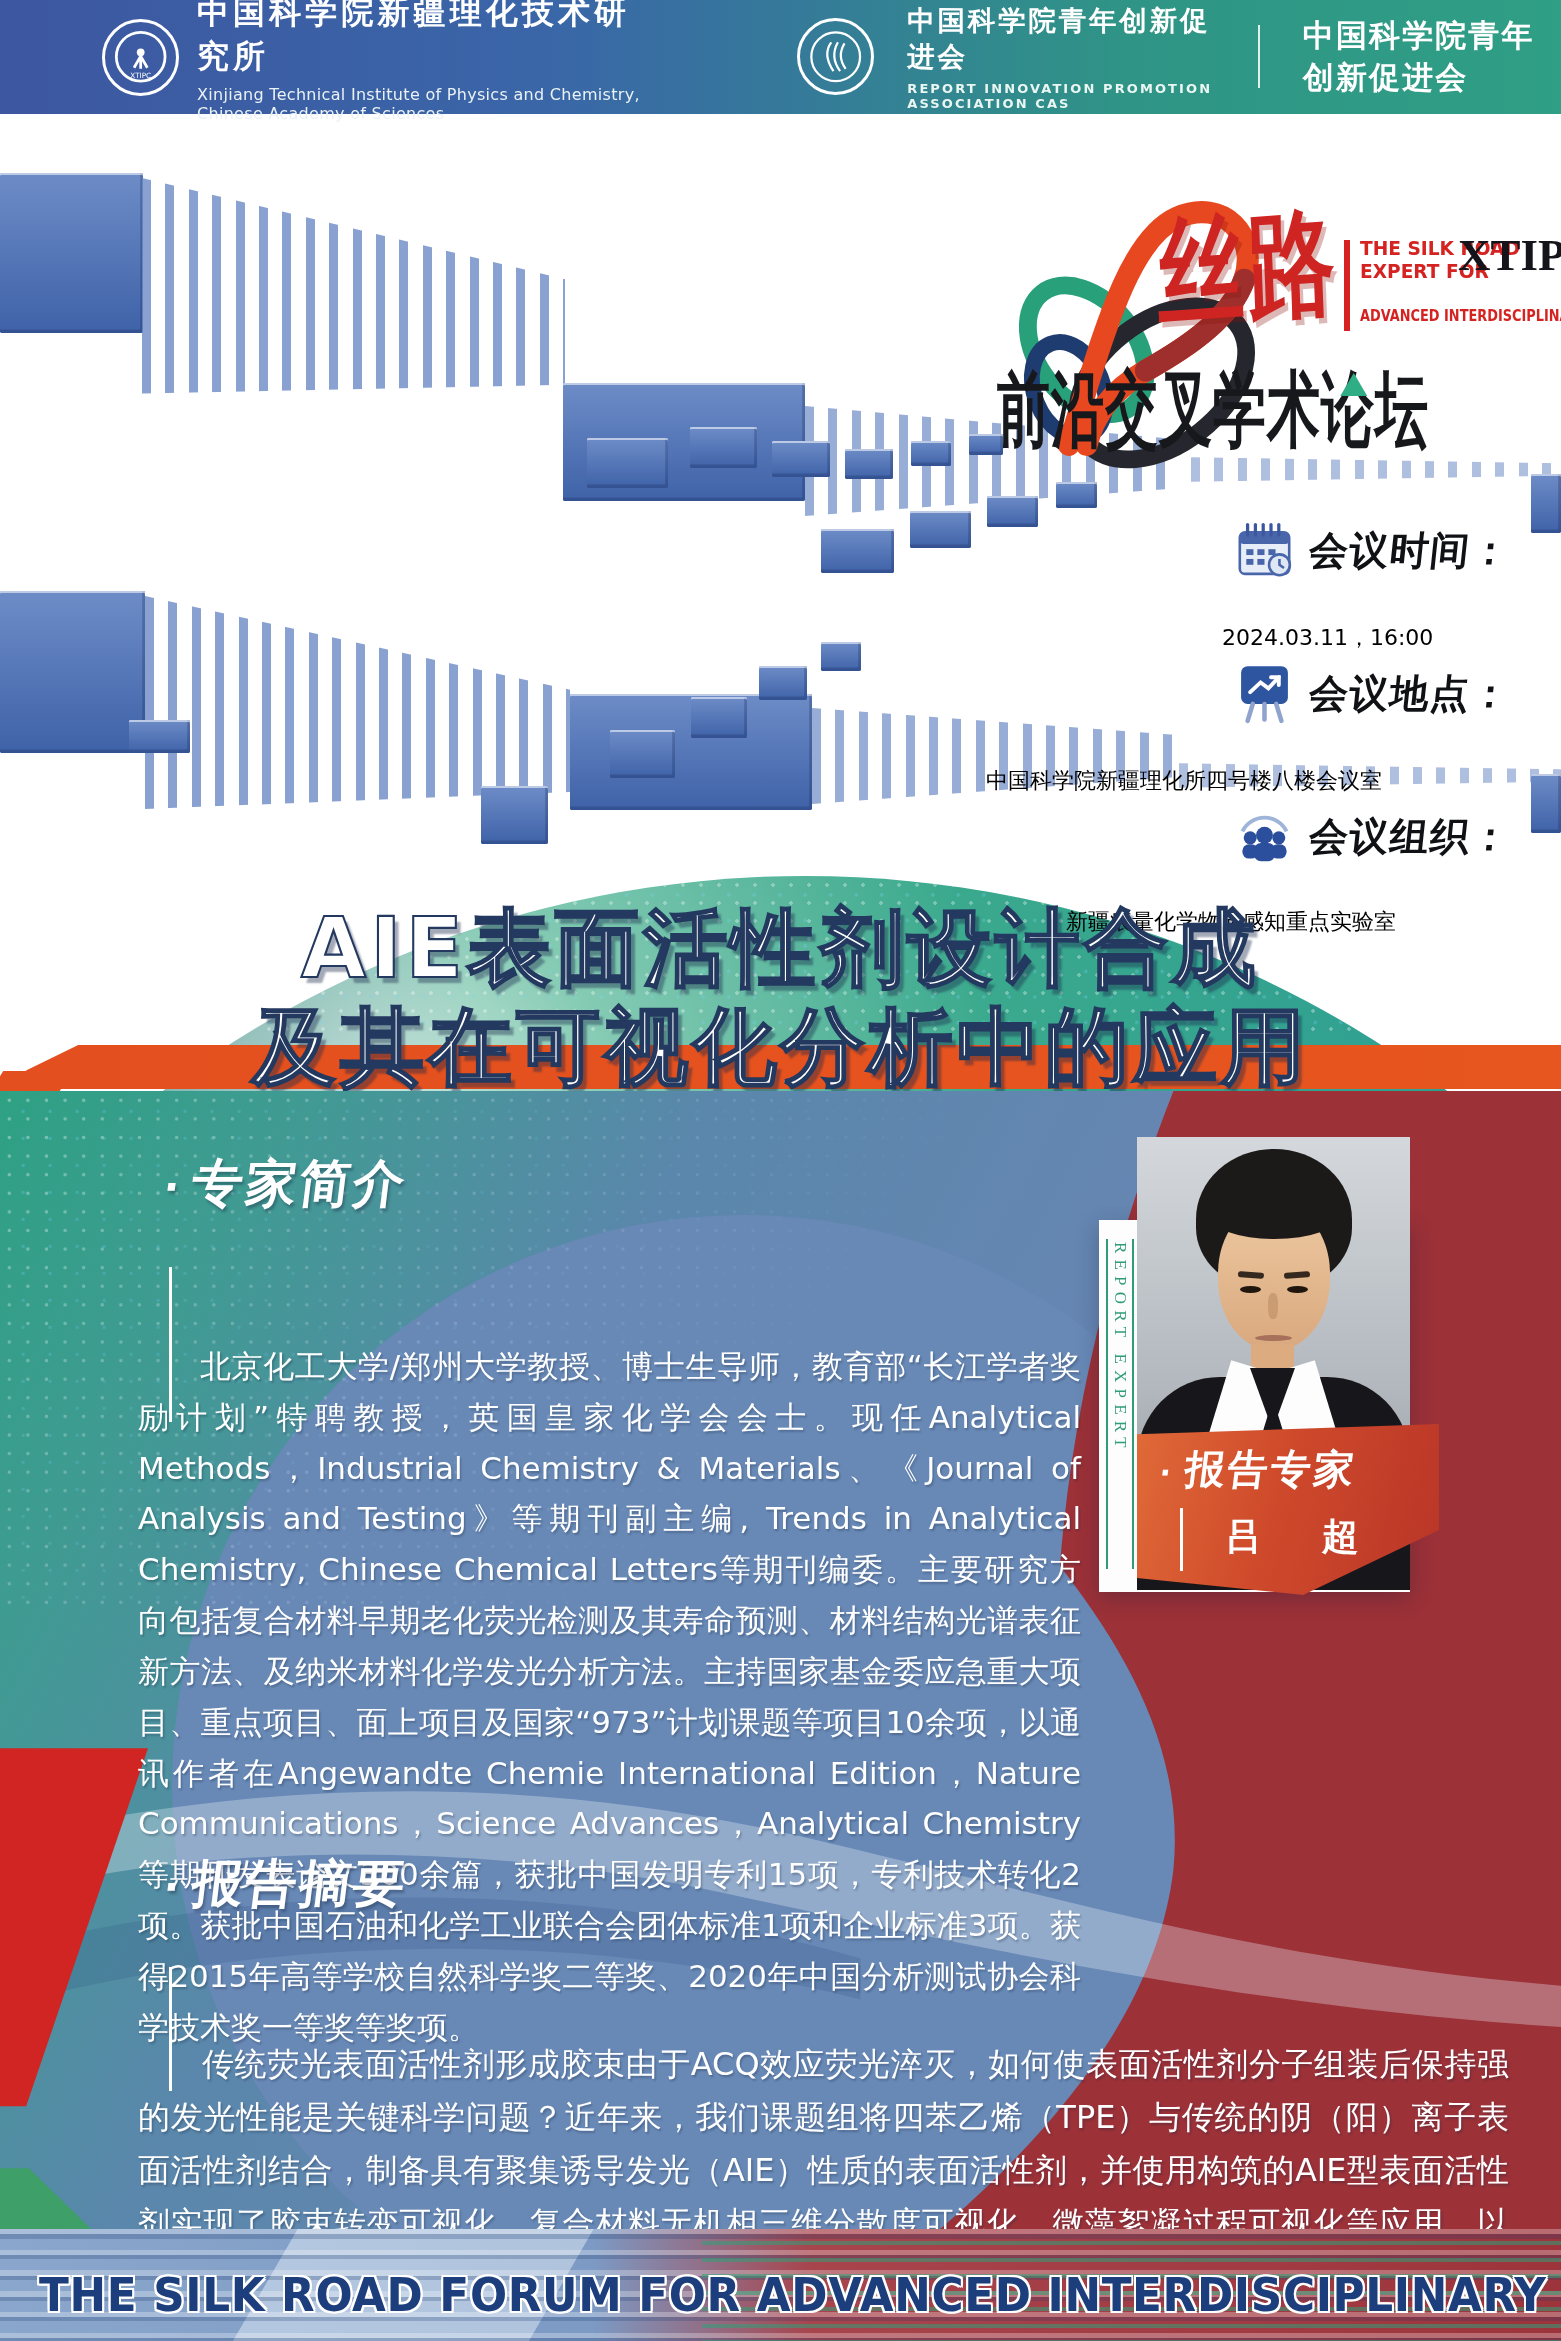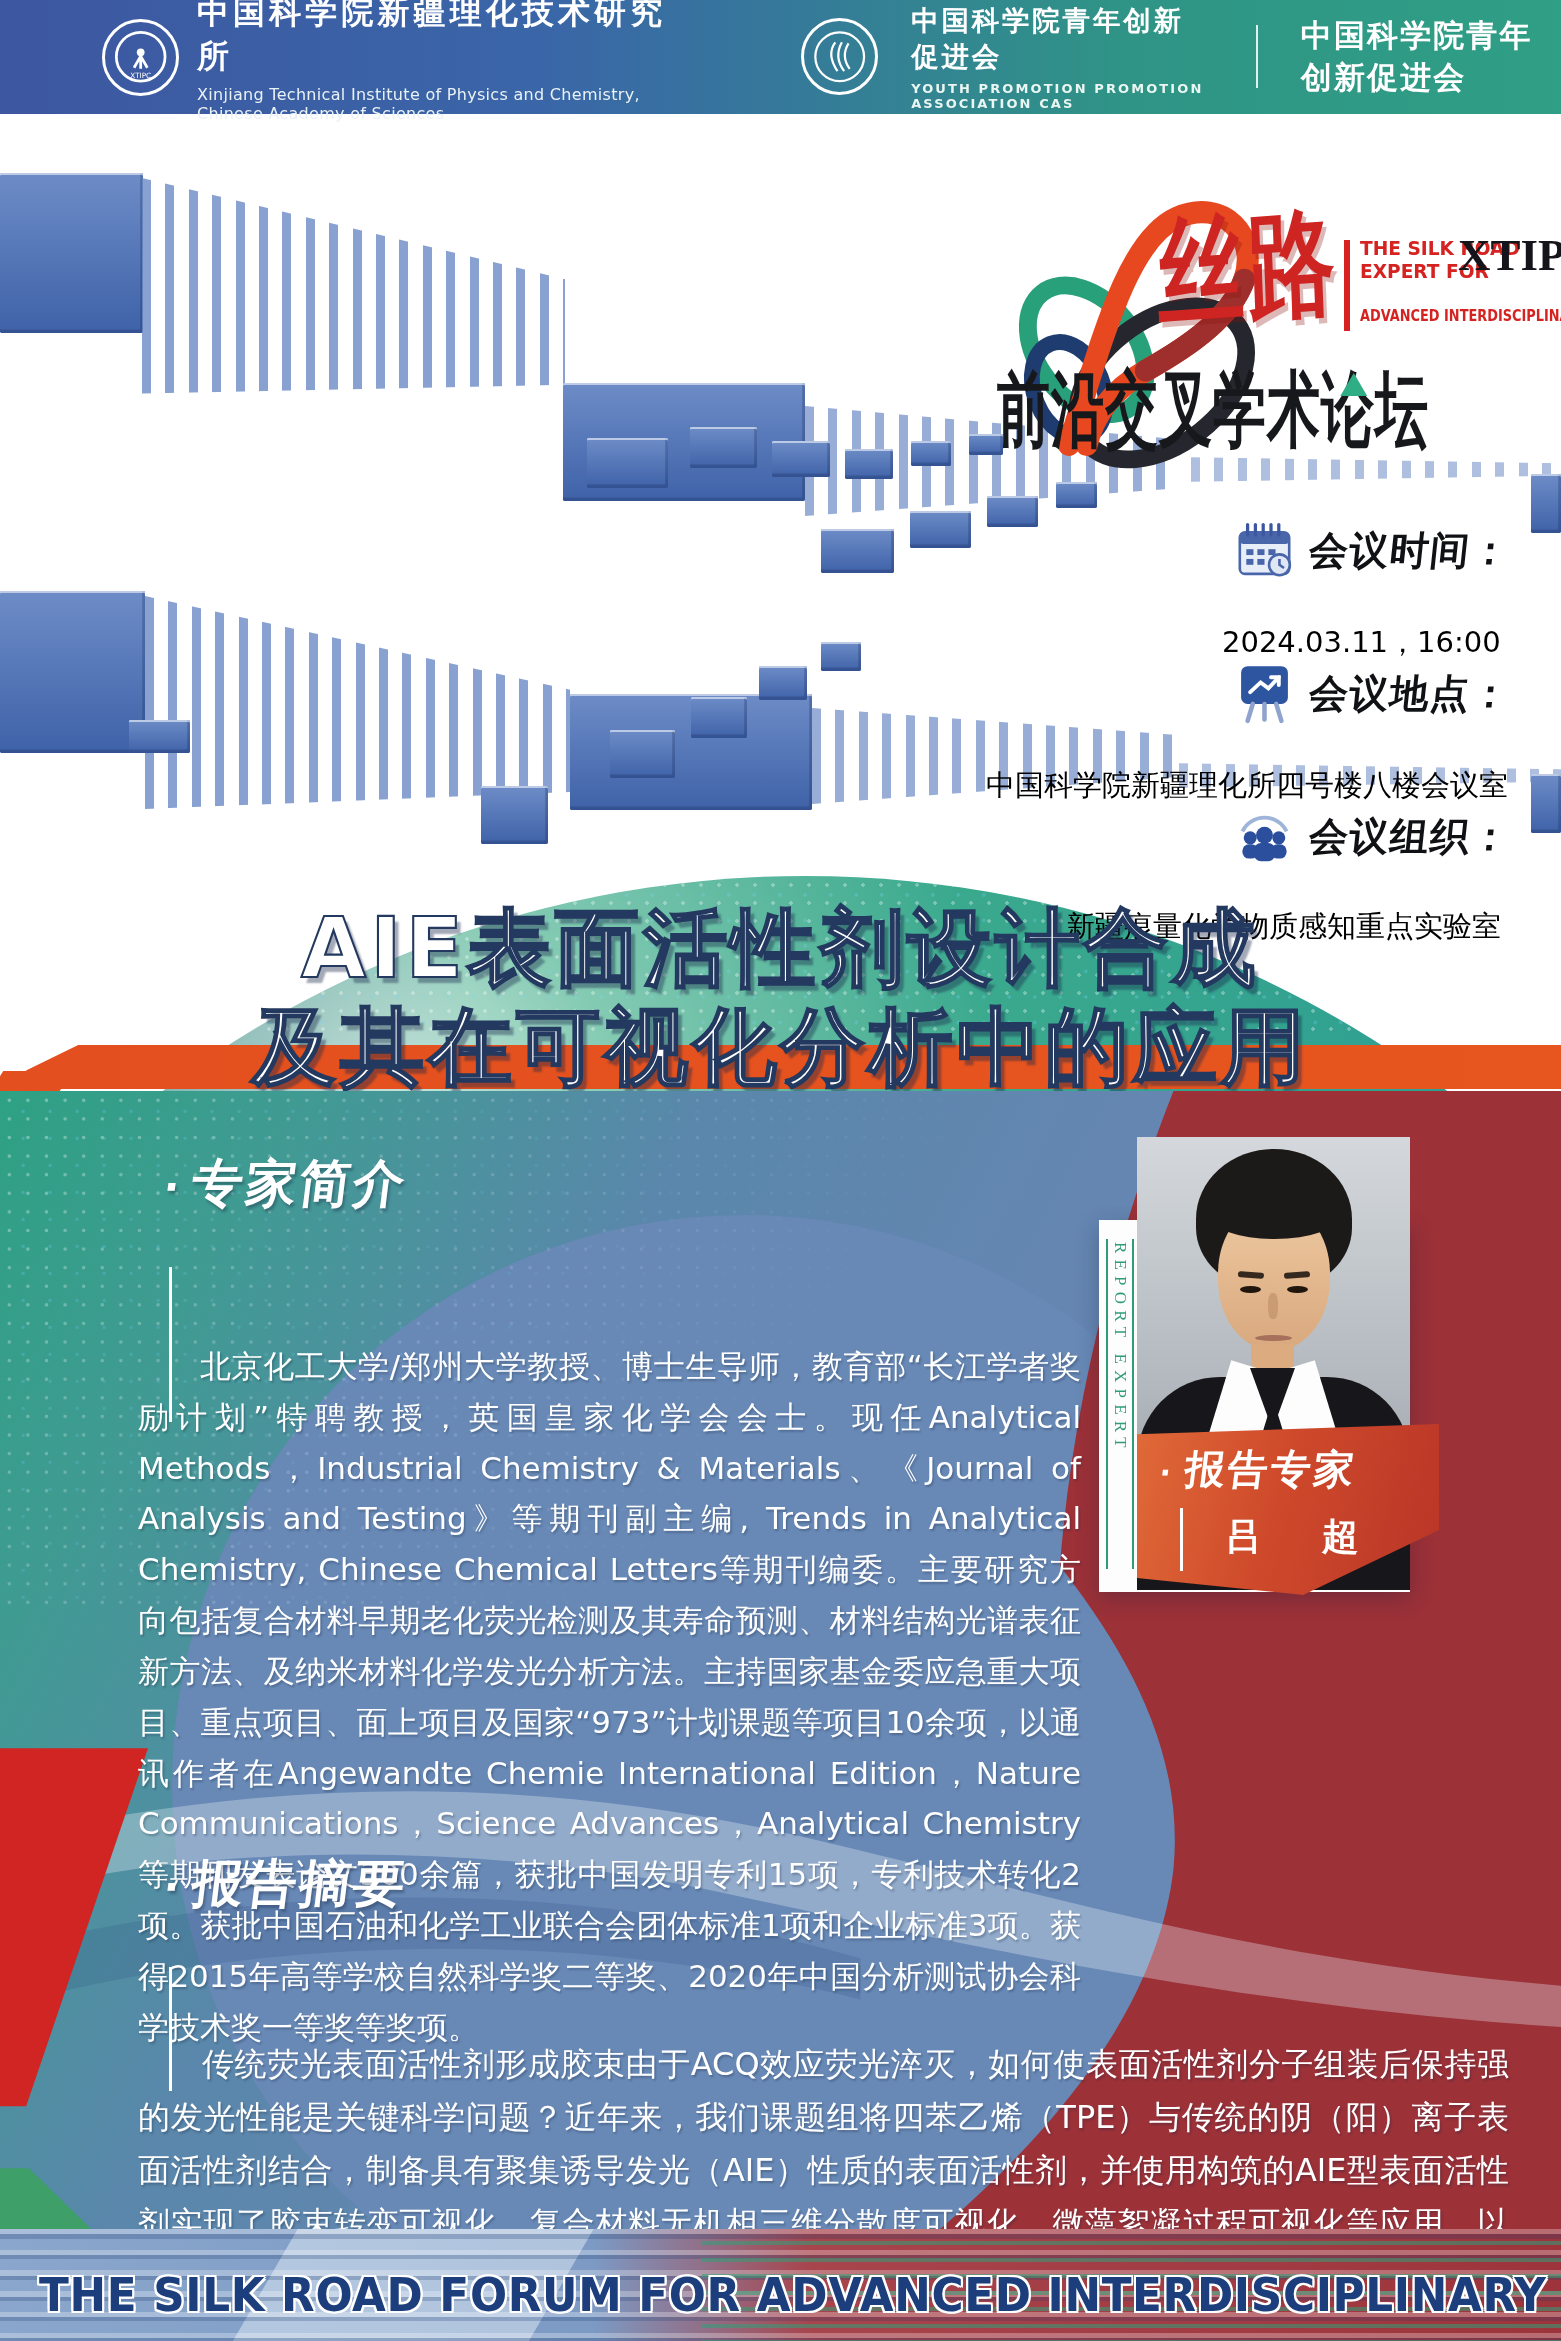--- a/index.html
+++ b/index.html
@@ -43,21 +43,21 @@
     font-size:15px; transform:scaleX(.86); transform-origin:left top; white-space:nowrap; }
   .forum-cn { position:absolute; left:997px; top:355px; z-index:6; color:#17181c; font-size:83px;
     font-weight:900; transform:scaleX(.64); transform-origin:left top; white-space:nowrap; letter-spacing:1.4px; }
   .caret { position:absolute; left:1340px; top:373px; width:27.5px; height:23.4px; z-index:7;
     background:#2fae85; clip-path:polygon(50% 0,100% 100%,0 100%); }
 
   
   .mrow { position:absolute; z-index:6; display:flex; align-items:center; gap:12.4px; }
   .mrow svg { width:65px; height:65px; }
   .mlabel { font-size:39px; font-weight:900; color:#101114; transform:skewX(-6deg); letter-spacing:1.4px; }
-  .mvalue { position:absolute; z-index:6; font-size:29px; color:#000; font-weight:500; white-space:nowrap; }
+  .mvalue { position:absolute; z-index:6; font-size:22px; color:#000; font-weight:500; white-space:nowrap; }
 
   
   .globe { position:absolute; left:-262px; top:876px; width:2134px; height:2134px; border-radius:50%; z-index:3;
     background:radial-gradient(circle at 30% 12%, #d8ece6 0%, #86cbb4 10%, #3aa98d 26%, #2f9f92 45%, #2f8fb0 68%, #2a80c2 88%); }
   .globe::before { content:""; position:absolute; inset:0; border-radius:50%;
     background:linear-gradient(100deg, rgba(120,135,168,.9) 0%, rgba(120,135,168,0) 30%); }
   .globe::after { content:""; position:absolute; inset:0; border-radius:50%; opacity:.55;
     background-image:radial-gradient(rgba(255,255,255,.6) 1.5px, transparent 2.1px),
                      radial-gradient(rgba(120,215,245,.5) 1.5px, transparent 2.1px);
     background-size:18px 18px, 25.5px 25.5px; background-position:0 0, 9px 6.2px; }
@@ -165,21 +165,21 @@
     </div>
     <div class="hdr-right">
       <div class="seal">
         <svg viewBox="0 0 100 100">
             <circle cx="50" cy="50" r="44" fill="none" stroke="#fff" stroke-width="4"></circle>
             <path d="M42 24 C30 40 34 58 46 76 M54 24 C44 42 46 60 58 76 M66 26 C56 42 58 58 68 72" stroke="#fff" stroke-width="4" fill="none"></path>
           </svg>
       </div>
       <div>
         <div class="yipa-cn">中国科学院青年创新促进会</div>
-        <div class="yipa-en">YOUTH PROMOTION PROMOTION ASSOCIATION CAS</div>
+        <div class="yipa-en">REPORT INNOVATION PROMOTION ASSOCIATION CAS</div>
       </div>
       <div class="hdr-div"></div>
       <div class="group-cn">中国科学院青年创新促进会</div>
     </div>
   </div>
 
   <div>
     <div class="sq" style="left:0;top:173px;width:143px;height:160px;"></div>
     <div class="trail" style="left:142px;top:178px;width:423px;height:220px;clip-path:polygon(0 0,100% 46%,100% 94%,0 98%);"></div>
     <div class="sq" style="left:563px;top:383px;width:242px;height:118px;"></div>

